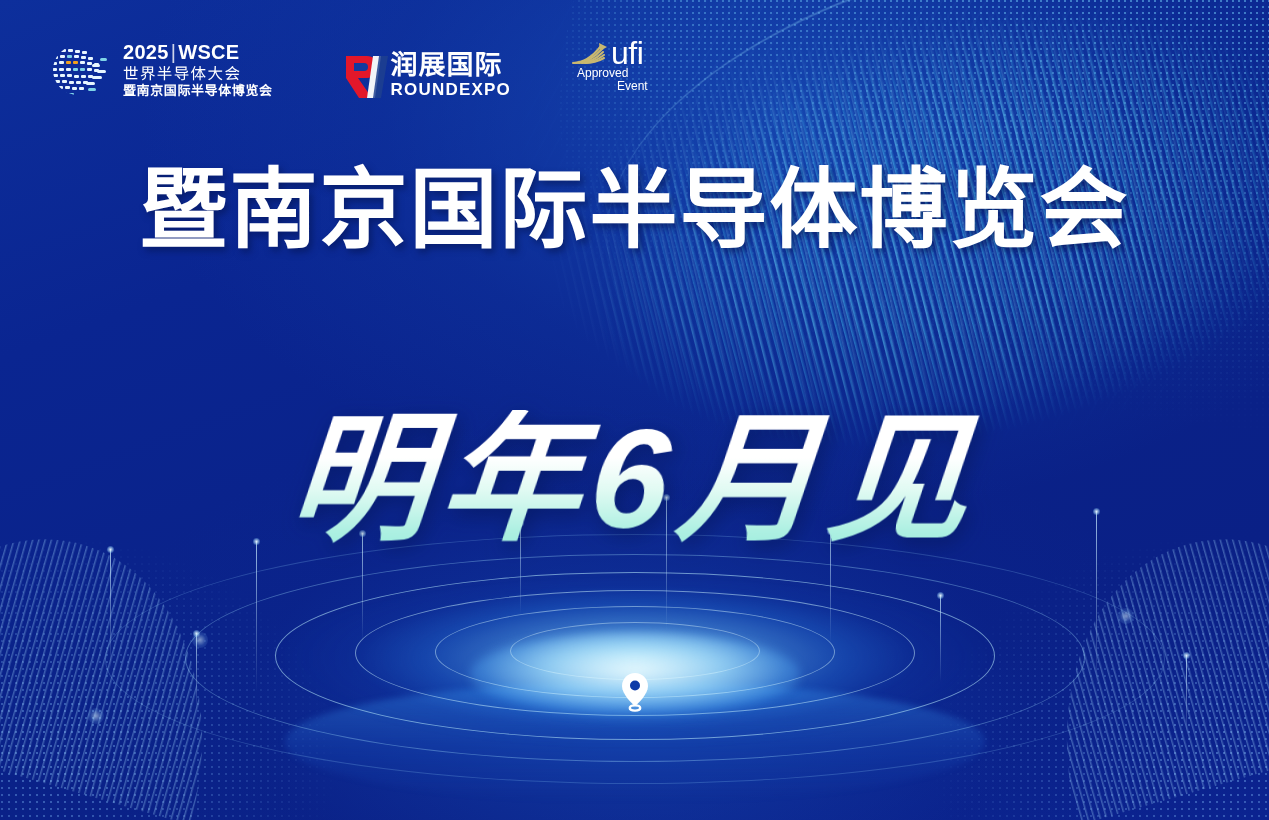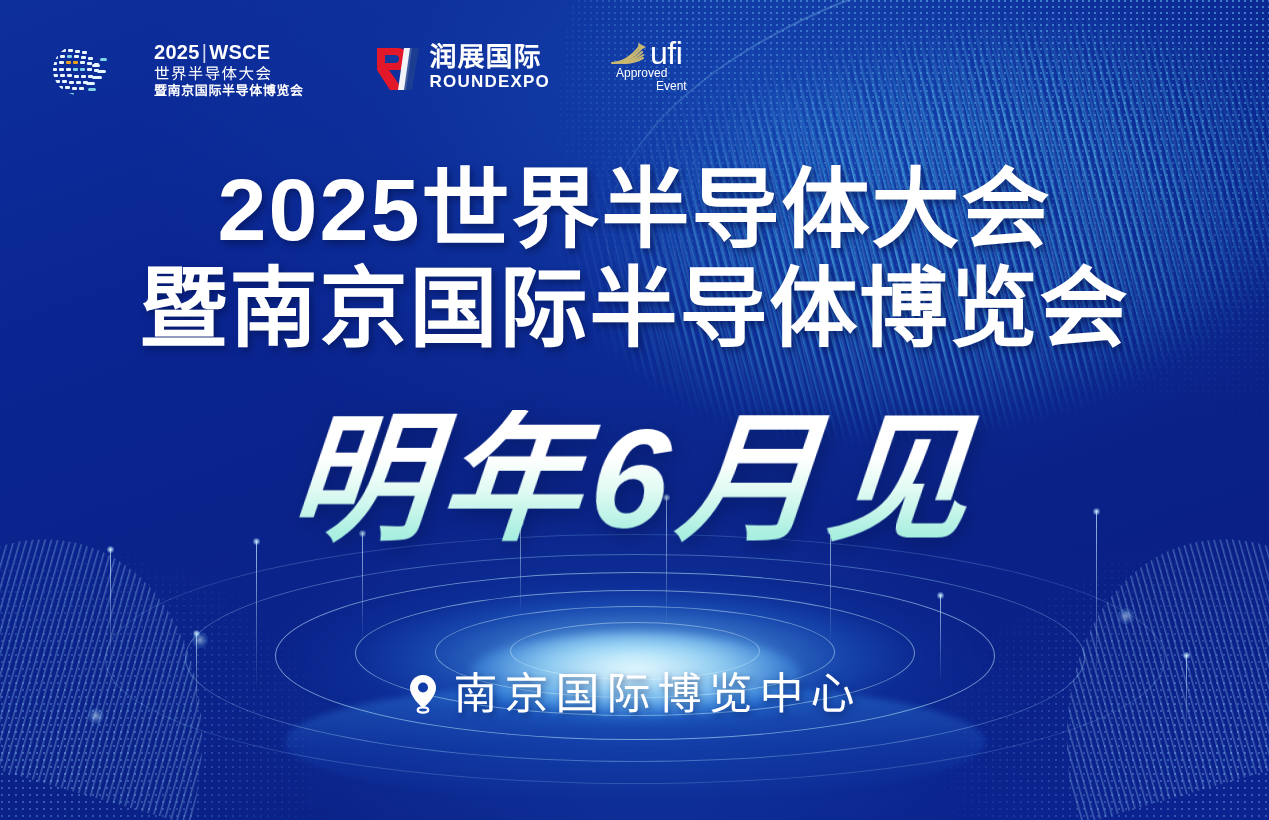--- a/index.html
+++ b/index.html
@@ -134,36 +134,36 @@
     position: absolute;
     left: 48px; top: 38px;
     display: flex;
     align-items: flex-start;
     gap: 0;
     z-index: 20;
   }
 
   .logo-wsce { display: flex; align-items: center; gap: 11px; }
   .wsce-mark { width: 64px; height: 64px; flex: 0 0 auto; }
-  .wsce-text { display: flex; flex-direction: column; gap: 2px; color: #fff; margin-left: 31px; }
+  .wsce-text { display: flex; flex-direction: column; gap: 2px; color: #fff; }
   .wsce-line1 {
     font-size: 20px; font-weight: 700; letter-spacing: .3px;
     line-height: 1.05; white-space: nowrap;
   }
   .wsce-line1 .bar { opacity: .8; font-weight: 400; margin: 0 2px; }
   .wsce-line2 {
     font-size: 15.5px; font-weight: 400; letter-spacing: 1.4px;
     line-height: 1.1; white-space: nowrap;
   }
   .wsce-line3 {
     font-size: 13px; font-weight: 700; letter-spacing: .6px;
     line-height: 1.1; white-space: nowrap;
   }
 
-  .logo-roundexpo { margin-left: 70px; margin-top: 6px; display: flex; align-items: center; gap: 8px; }
+  .logo-roundexpo { margin-left: 70px; margin-top: 14px; display: flex; align-items: center; }
   .rx-mark { width: 48px; height: 46px; flex: 0 0 auto; }
   .rx-text { display: flex; flex-direction: column; }
   .rx-cn {
     font-size: 27px; font-weight: 700; color: #ffffff;
     letter-spacing: 1px; line-height: 1; white-space: nowrap;
   }
   .rx-en {
     font-size: 17px; font-weight: 700; color: #ffffff;
     letter-spacing: 1.2px; line-height: 1.3; white-space: nowrap;
   }
@@ -466,30 +466,28 @@
         </svg>
         <div class="ufi-word">ufi</div>
       </div>
       <div class="ufi-sub1">Approved</div>
       <div class="ufi-sub2">Event</div>
     </div>
 
   </div>
 
   <div class="headline">
-    <div class="hl-line">2025世界半导体大会</div>
     <div class="hl-line">暨南京国际半导体博览会</div>
   </div>
 
   <div class="slogan">
     <div class="slogan-text">明年6月见</div>
   </div>
 
   <div class="venue">
     <svg class="pin-icon" viewBox="0 0 30 40">
       <path d="M15 1 C7.8 1 2 6.8 2 14 c0 8.4 10.2 17.6 12.2 19.4 a1.2 1.2 0 0 0 1.6 0 C17.8 31.6 28 22.4 28 14 28 6.8 22.2 1 15 1 z" fill="#ffffff"></path>
       <circle cx="15" cy="13.5" r="5" fill="#0f3ca8"></circle>
       <ellipse cx="15" cy="36" rx="5.2" ry="2.6" fill="none" stroke="#ffffff" stroke-width="2.4"></ellipse>
     </svg>
-    <div class="venue-text">南京国际博览中心</div>
   </div>
 
 </div>
 
 </body></html>

